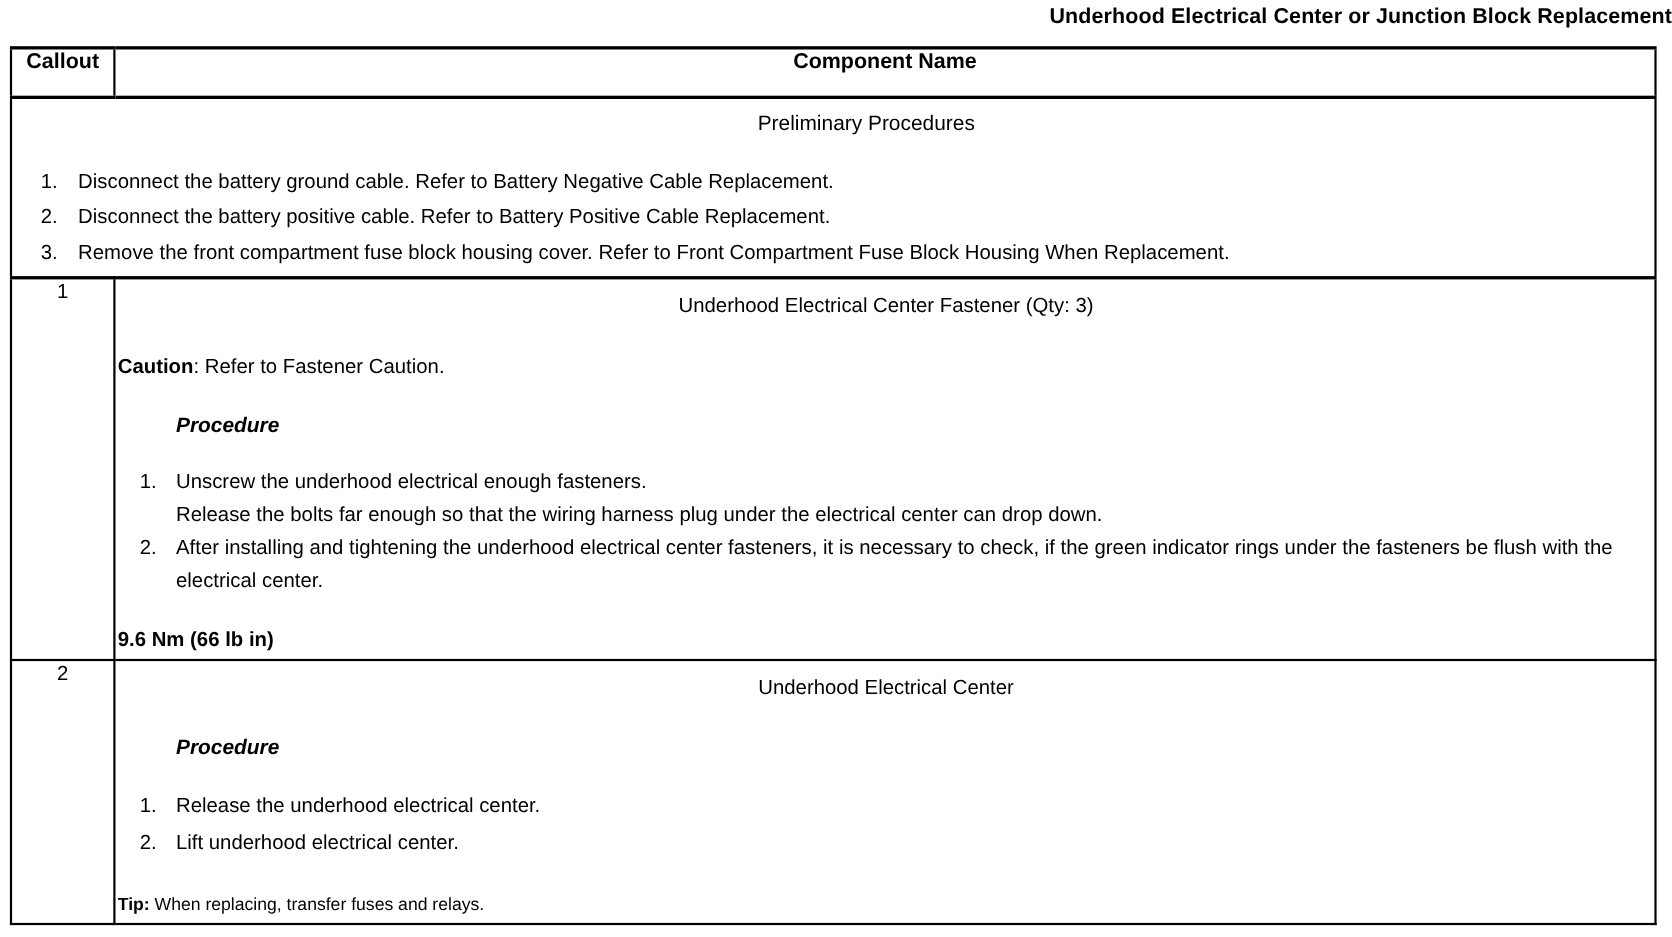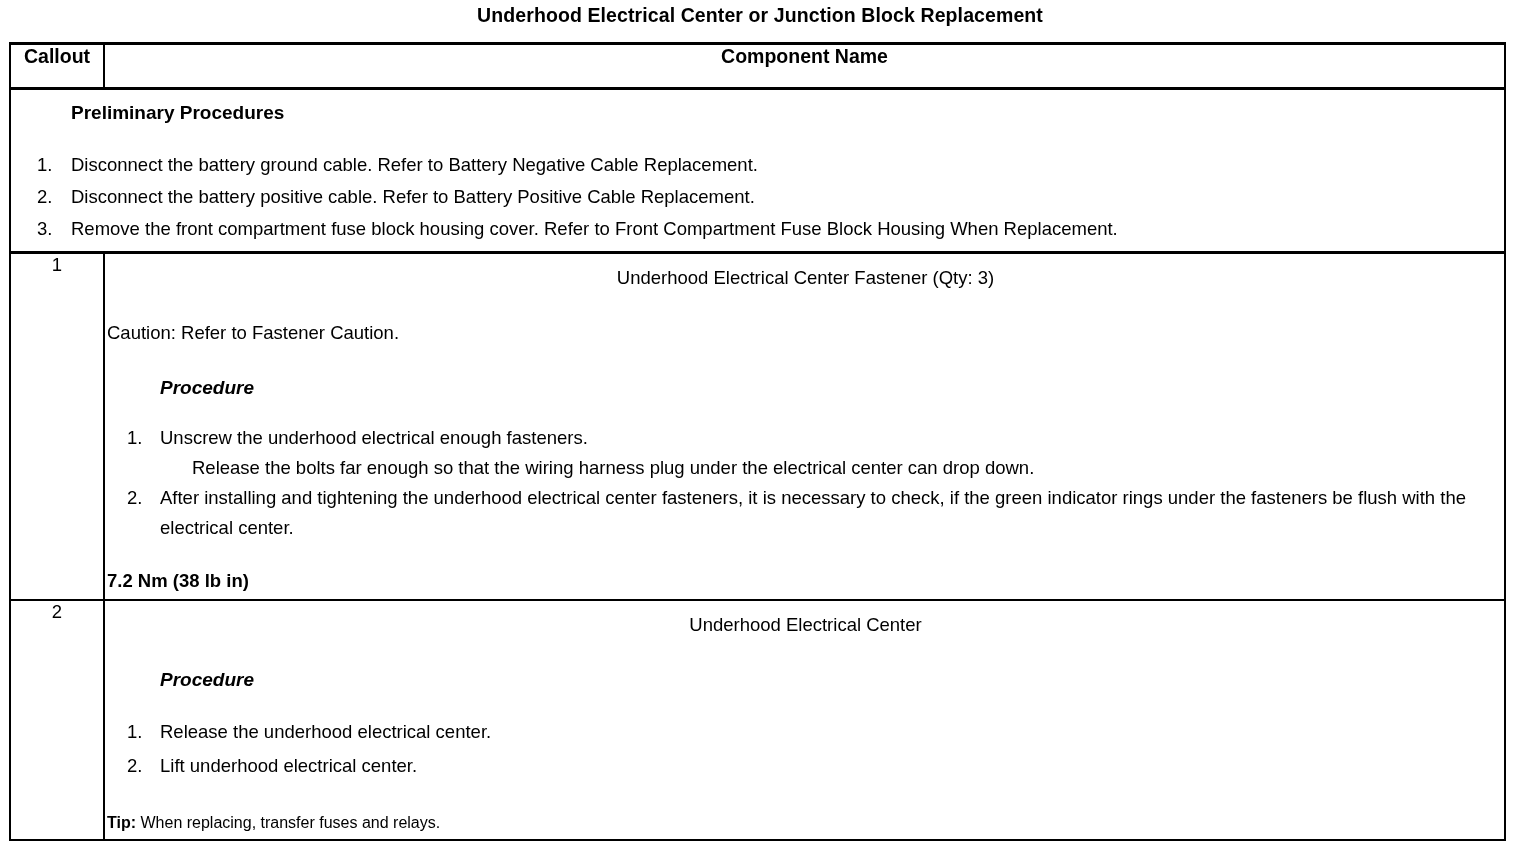--- a/index.html
+++ b/index.html
@@ -23,21 +23,21 @@
     overflow: hidden;
     background: #ffffff;
   }
 
   
   .doc-title {
     position: absolute;
     left: 0;
     top: 3px;
     width: 1520px;
-    text-align: center;
+    text-align: right;
     font-size: 19.5px;
     font-weight: bold;
     letter-spacing: 0.1px;
     line-height: 24px;
   }
 
   
   .proc-table {
     position: absolute;
     left: 9px;
@@ -76,24 +76,25 @@
     font-size: 18.5px;
     line-height: 22px;
   }
 
   
   .prelim-cell {
     padding: 0;
     border-bottom-width: 3px !important;
   }
   .prelim-heading {
-    font-weight: bold;
+    font-weight: normal;
     font-size: 19px;
     margin: 11px 0 0 60px;
     line-height: 24px;
+    text-align: center;
   }
   .prelim-list {
     list-style: none;
     margin: 0;
     padding: 0;
   }
   .prelim-list li {
     position: relative;
     margin: 0 0 0 26px;
     padding-left: 34px;
@@ -116,21 +117,21 @@
     font-size: 18.5px;
     line-height: 24px;
     margin: 12px 0 0 2px;
     text-align: center;
   }
   .caution-line {
     font-size: 18.5px;
     line-height: 24px;
     margin: 31px 0 0 2px;
   }
-  .caution-line .lead { font-weight: normal; text-align: right; }
+  .caution-line .lead { font-weight: bold; text-align: right; }
 
   .sub-heading {
     font-weight: bold;
     font-size: 19px;
     line-height: 24px;
     margin: 31px 0 0 55px;
     font-style: italic;
   }
 
   .step-list {
@@ -147,21 +148,20 @@
   }
   .step-list li .num {
     position: absolute;
     left: 0;
     top: 0;
     width: 25px;
     text-align: left;
   }
   .step-list li .cont {
     display: block;
-    margin-left: 32px;
   }
   .step-list.tight li { line-height: 34px; }
 
   .torque {
     font-weight: bold;
     font-size: 18.5px;
     line-height: 24px;
     margin: 26px 0 6px 2px;
   }
   .tip-line {
@@ -229,21 +229,21 @@
               <span class="num">1.</span>
               <span class="txt">Unscrew the underhood electrical enough fasteners.</span>
               <span class="cont">Release the bolts far enough so that the wiring harness plug under the electrical center can drop down.</span>
             </li>
             <li>
               <span class="num">2.</span>
               <span class="txt">After installing and tightening the underhood electrical center fasteners, it is necessary to check, if the green indicator rings under the fasteners be flush with the electrical center.</span>
             </li>
           </ol>
 
-          <div class="torque">7.2 Nm (38 lb in)</div>
+          <div class="torque">9.6 Nm (66 lb in)</div>
         </td>
       </tr>
 
       <tr>
         <td class="callout-cell">2</td>
         <td class="row2-cell">
           <div class="comp-name">Underhood Electrical Center</div>
 
           <div class="sub-heading">Procedure</div>
 

